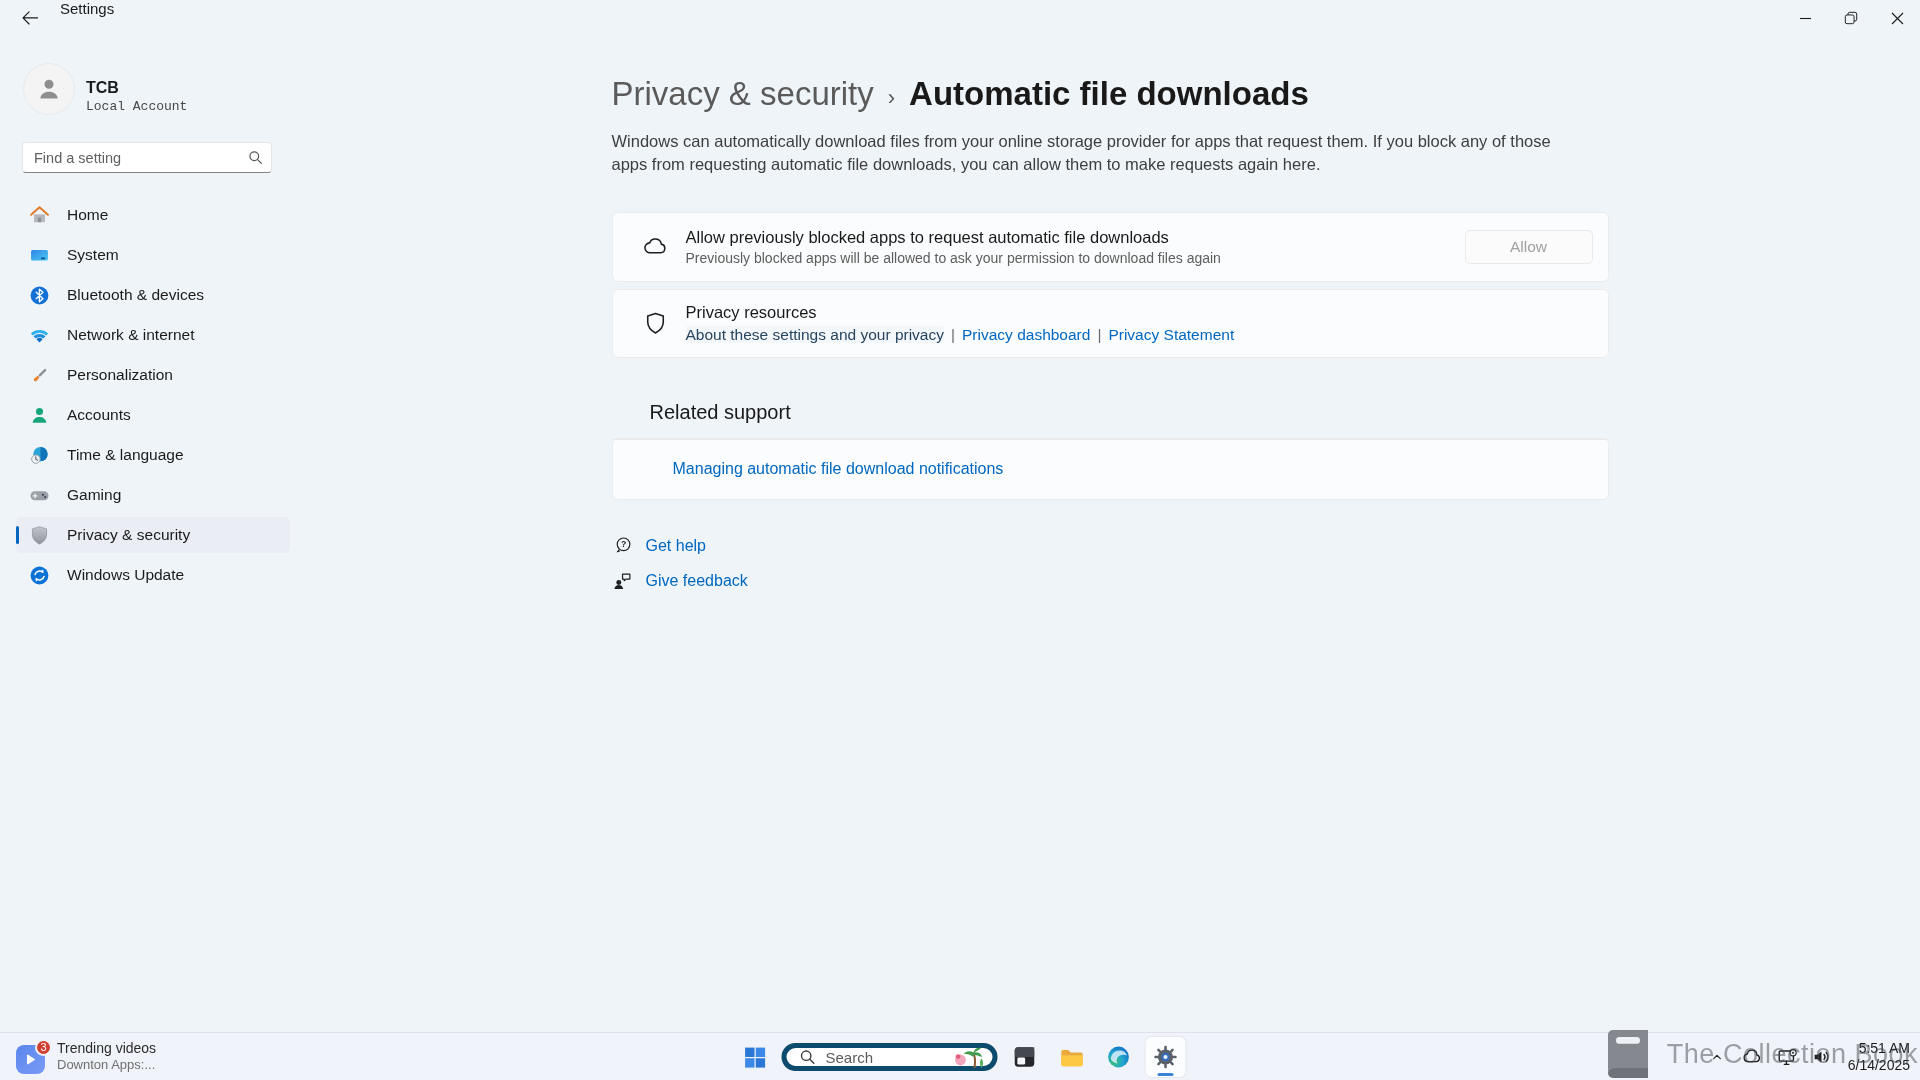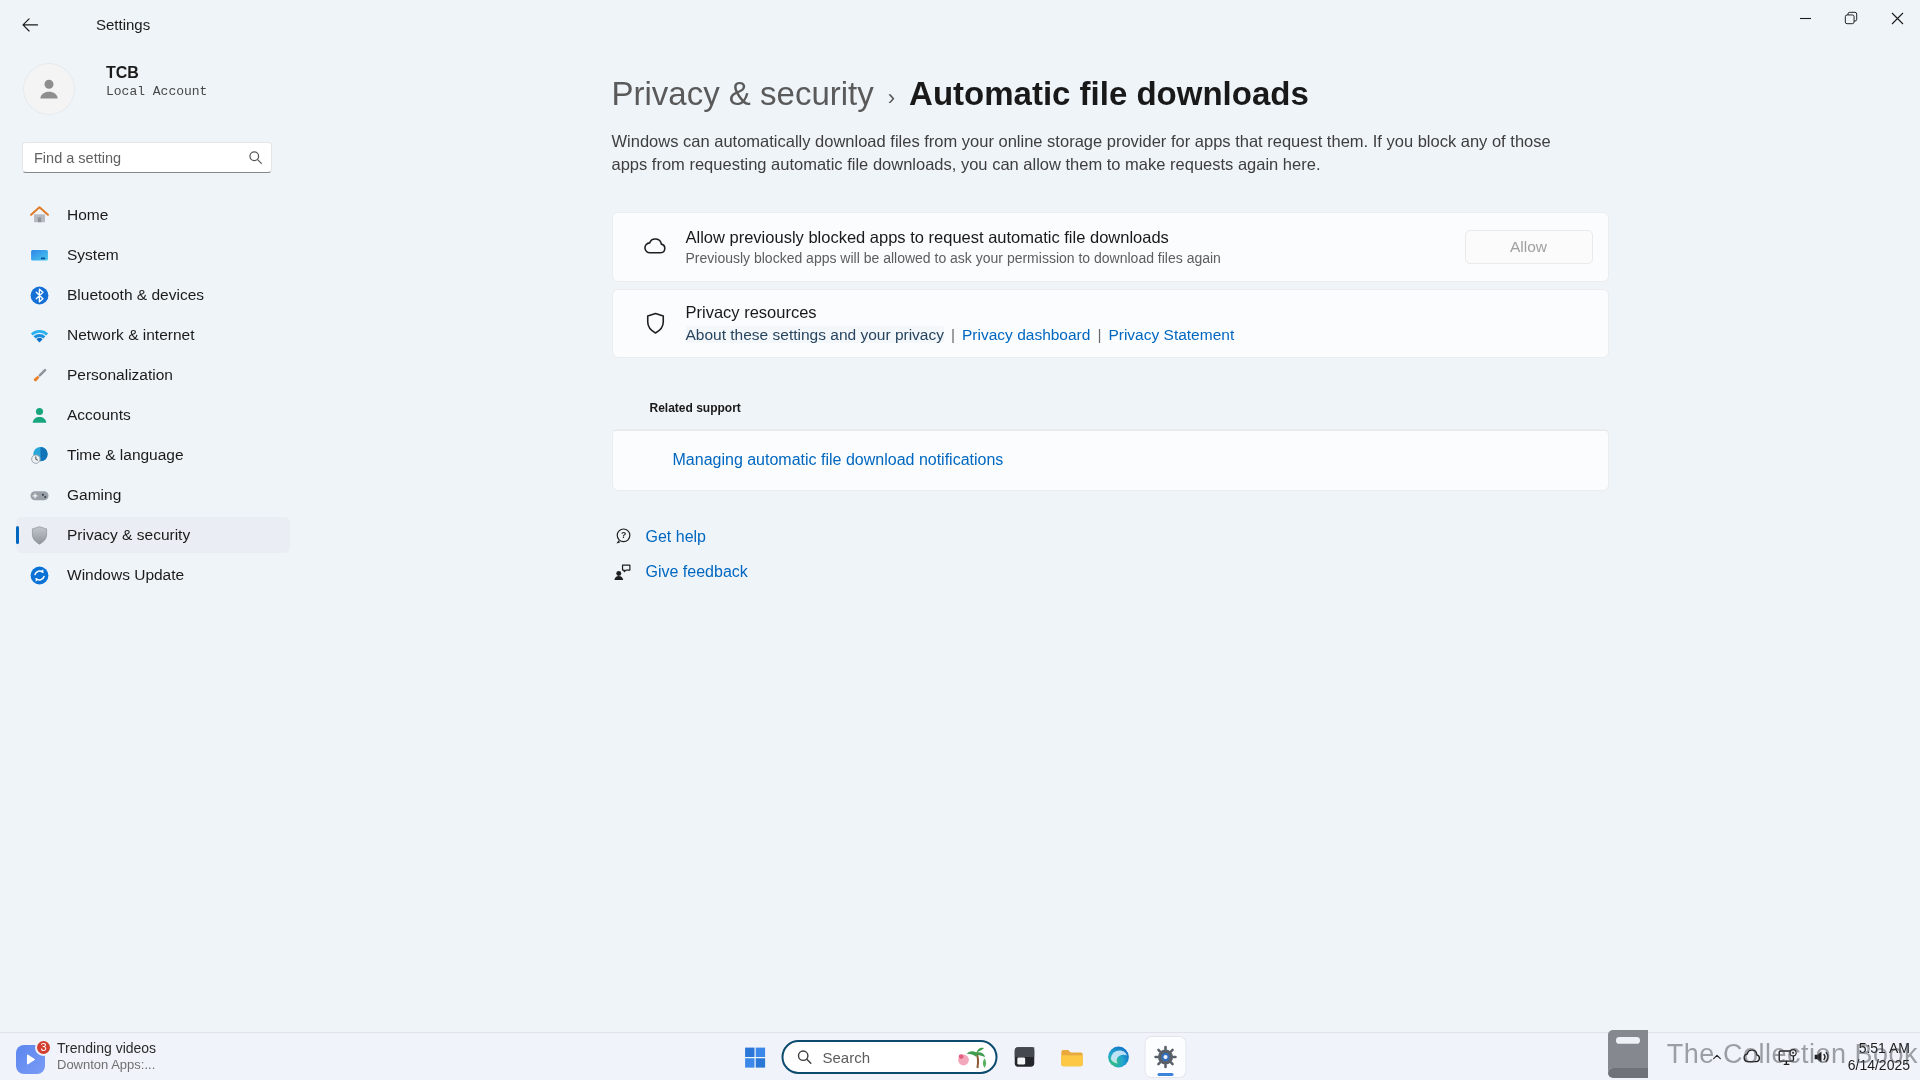--- a/index.html
+++ b/index.html
@@ -4,34 +4,34 @@
 <style>
   * { margin:0; padding:0; box-sizing:border-box; }
   html,body { width:1920px; height:1080px; overflow:hidden; }
   body {
     font-family:"Liberation Sans","DejaVu Sans",sans-serif;
     background:#eff4f9; color:#1b1b1b; position:relative;
   }
   svg { display:block; }
 
   
-  .titlebar { height:48px; display:flex; align-items:center; position:relative;gap:36px; }
+  .titlebar { height:48px; display:flex; position:relative; }
   .back-btn { width:34px; height:34px; margin-left:12px; display:flex; align-items:center; justify-content:center; border-radius:5px; cursor:pointer; }
   .tb-title { margin-left:14px; font-size:15px; color:#1b1b1b; }
   .win-controls { position:absolute; right:0; top:0; display:flex; }
   .win-btn { width:46px; height:36px; display:flex; align-items:center; justify-content:center; cursor:pointer; }
 
   
   .app-body { display:flex; height:984px; }
   .sidebar { width:300px; flex:0 0 300px; padding:0 10px 0 16px; }
   .main { flex:1; display:flex; justify-content:center; overflow:hidden; }
   .main-col { width:997px; padding-top:27px; }
 
   
-  .user-row { display:flex; align-items:flex-start; gap:32px; margin:16px 0 28px 8px; }
+  .user-row { display:flex; align-items:flex-end; gap:12px; margin:16px 0 28px 8px; }
   .avatar { width:50px; height:50px; border-radius:50%; background:#f4f4f4; box-shadow:0 0 0 1px rgba(0,0,0,.04); display:flex; align-items:center; justify-content:center; }
   .user-name { font-size:16px; font-weight:bold; }
   .user-type { font-size:13px; color:#474747; margin-top:2px;font-family:Liberation Mono, monospace; }
   .search-box { position:relative; margin:0 18px 24px 6px; }
   .search-box input {
     width:100%; height:31px; border:1px solid #e5e5e5; border-bottom:1px solid #868686;
     border-radius:4px; padding:0 30px 0 11px; font-size:14.5px; background:#ffffff;
     font-family:inherit; color:#1b1b1b; outline:none;
   }
   .search-box input::placeholder { color:#616161; }
@@ -56,21 +56,21 @@
   .card-title { font-size:16.5px; color:#191919; }
   .card-sub { font-size:14px; color:#5d5d5d; margin-top:3px; }
   .btn { margin-left:auto; min-width:128px; height:34px; border-radius:5px; display:flex; align-items:center; justify-content:center; font-size:15.5px; }
   .btn.disabled { background:#fbfbfb; border:1px solid #eaeaea; color:#a0a0a0; }
   .card2 { margin-top:7px; height:69px; }
   .links-row { font-size:15.5px; margin-top:4px; }
   .link { color:#0067c0; cursor:pointer; text-decoration:none; }
   .link-visited { color:#27455f; background:#f4f7fa; border-radius:2px; cursor:pointer;text-align:right; }
   .link-sep { color:#6b6b6b; margin:0 7px; }
 
-  .section-heading { margin-top:43px; font-size:12px; font-weight:bold; color:#191919;padding-left:38px; }
+  .section-heading { margin-top:43px; font-size:20px; font-weight:normal; color:#191919;padding-left:38px; }
   .expander { margin-top:14px; }
   .exp-head { display:flex; align-items:center; height:62px; padding:0 22px 0 26px; cursor:pointer; }
   .exp-title { font-size:16.5px; }
   .exp-chevron { margin-left:auto; }
   .exp-divider { height:1px; background:#e9e9e9; }
   .exp-body { height:59px; display:flex; align-items:center; padding-left:60px; }
   .exp-body .link { font-size:16px; }
 
   .foot-links { margin-top:35px; display:flex; flex-direction:column; gap:13px; }
   .foot-row { display:flex; align-items:center; gap:12px; }
@@ -81,21 +81,21 @@
   .tb-widget { position:absolute; left:12px; top:5px; display:flex; align-items:center; gap:10px; padding:2px 8px 2px 4px; border-radius:5px; cursor:pointer; }
   .widget-ico { position:relative; width:31px; height:31px; }
   .widget-ico .tile { width:29px; height:29px; margin-top:4px; border-radius:8px; background:linear-gradient(135deg,#5b86ef,#7a9bf5); display:flex; align-items:center; justify-content:center; }
   .widget-badge { position:absolute; top:-2px; right:-5px; width:17px; height:17px; border-radius:50%; background:#d23f31; color:#fff; font-size:11px; display:flex; align-items:center; justify-content:center; border:2px solid #f0f4fa; }
   .widget-line1 { font-size:14px; color:#2b2b2b; }
   .widget-line2 { font-size:13px; color:#6f6f6f; margin-top:1px; }
   .tb-center { position:absolute; left:50%; top:0; transform:translateX(-50%); height:48px; display:flex; align-items:center; gap:7px; }
   .tb-slot { width:40px; height:40px; border-radius:6px; display:flex; align-items:center; justify-content:center; cursor:pointer; position:relative; }
   .tb-slot.active { background:#fcfdfe; box-shadow:0 0 0 1px rgba(0,0,0,.05); }
   .tb-slot.active .underline { position:absolute; bottom:1px; left:50%; transform:translateX(-50%); width:16px; height:3px; border-radius:2px; background:#3b82d8; }
-  .tb-search { height:34px; width:216px; background:#ffffff; border:2px solid #0c4a6e; border-radius:17px; display:flex; align-items:center; padding:0 4px 0 13px; cursor:pointer; }
+  .tb-search { height:28px; width:216px; background:#ffffff; border:5px solid #0c4a6e; border-radius:17px; display:flex; align-items:center; padding:0 4px 0 13px; cursor:pointer; }
   .tb-search .txt { font-size:15px; color:#5c5c5c; margin-left:10px; flex:1; }
   .tray { position:absolute; right:10px; top:0; height:48px; display:flex; align-items:center; gap:9px; }
   .tray-ico { width:26px; height:26px; display:flex; align-items:center; justify-content:center; cursor:pointer; }
   .clock { text-align:right; font-size:14px; line-height:1.22; color:#1b1b1b; cursor:pointer; margin-left:4px; }
 
   .watermark { position:absolute; right:2px; bottom:0; height:52px; display:flex; align-items:center; gap:8px; pointer-events:none; z-index:5; }
   .wm-text { font-size:27px; color:rgba(70,74,80,.5); letter-spacing:.5px; white-space:nowrap; }
 </style>
 </head>
 <body>

